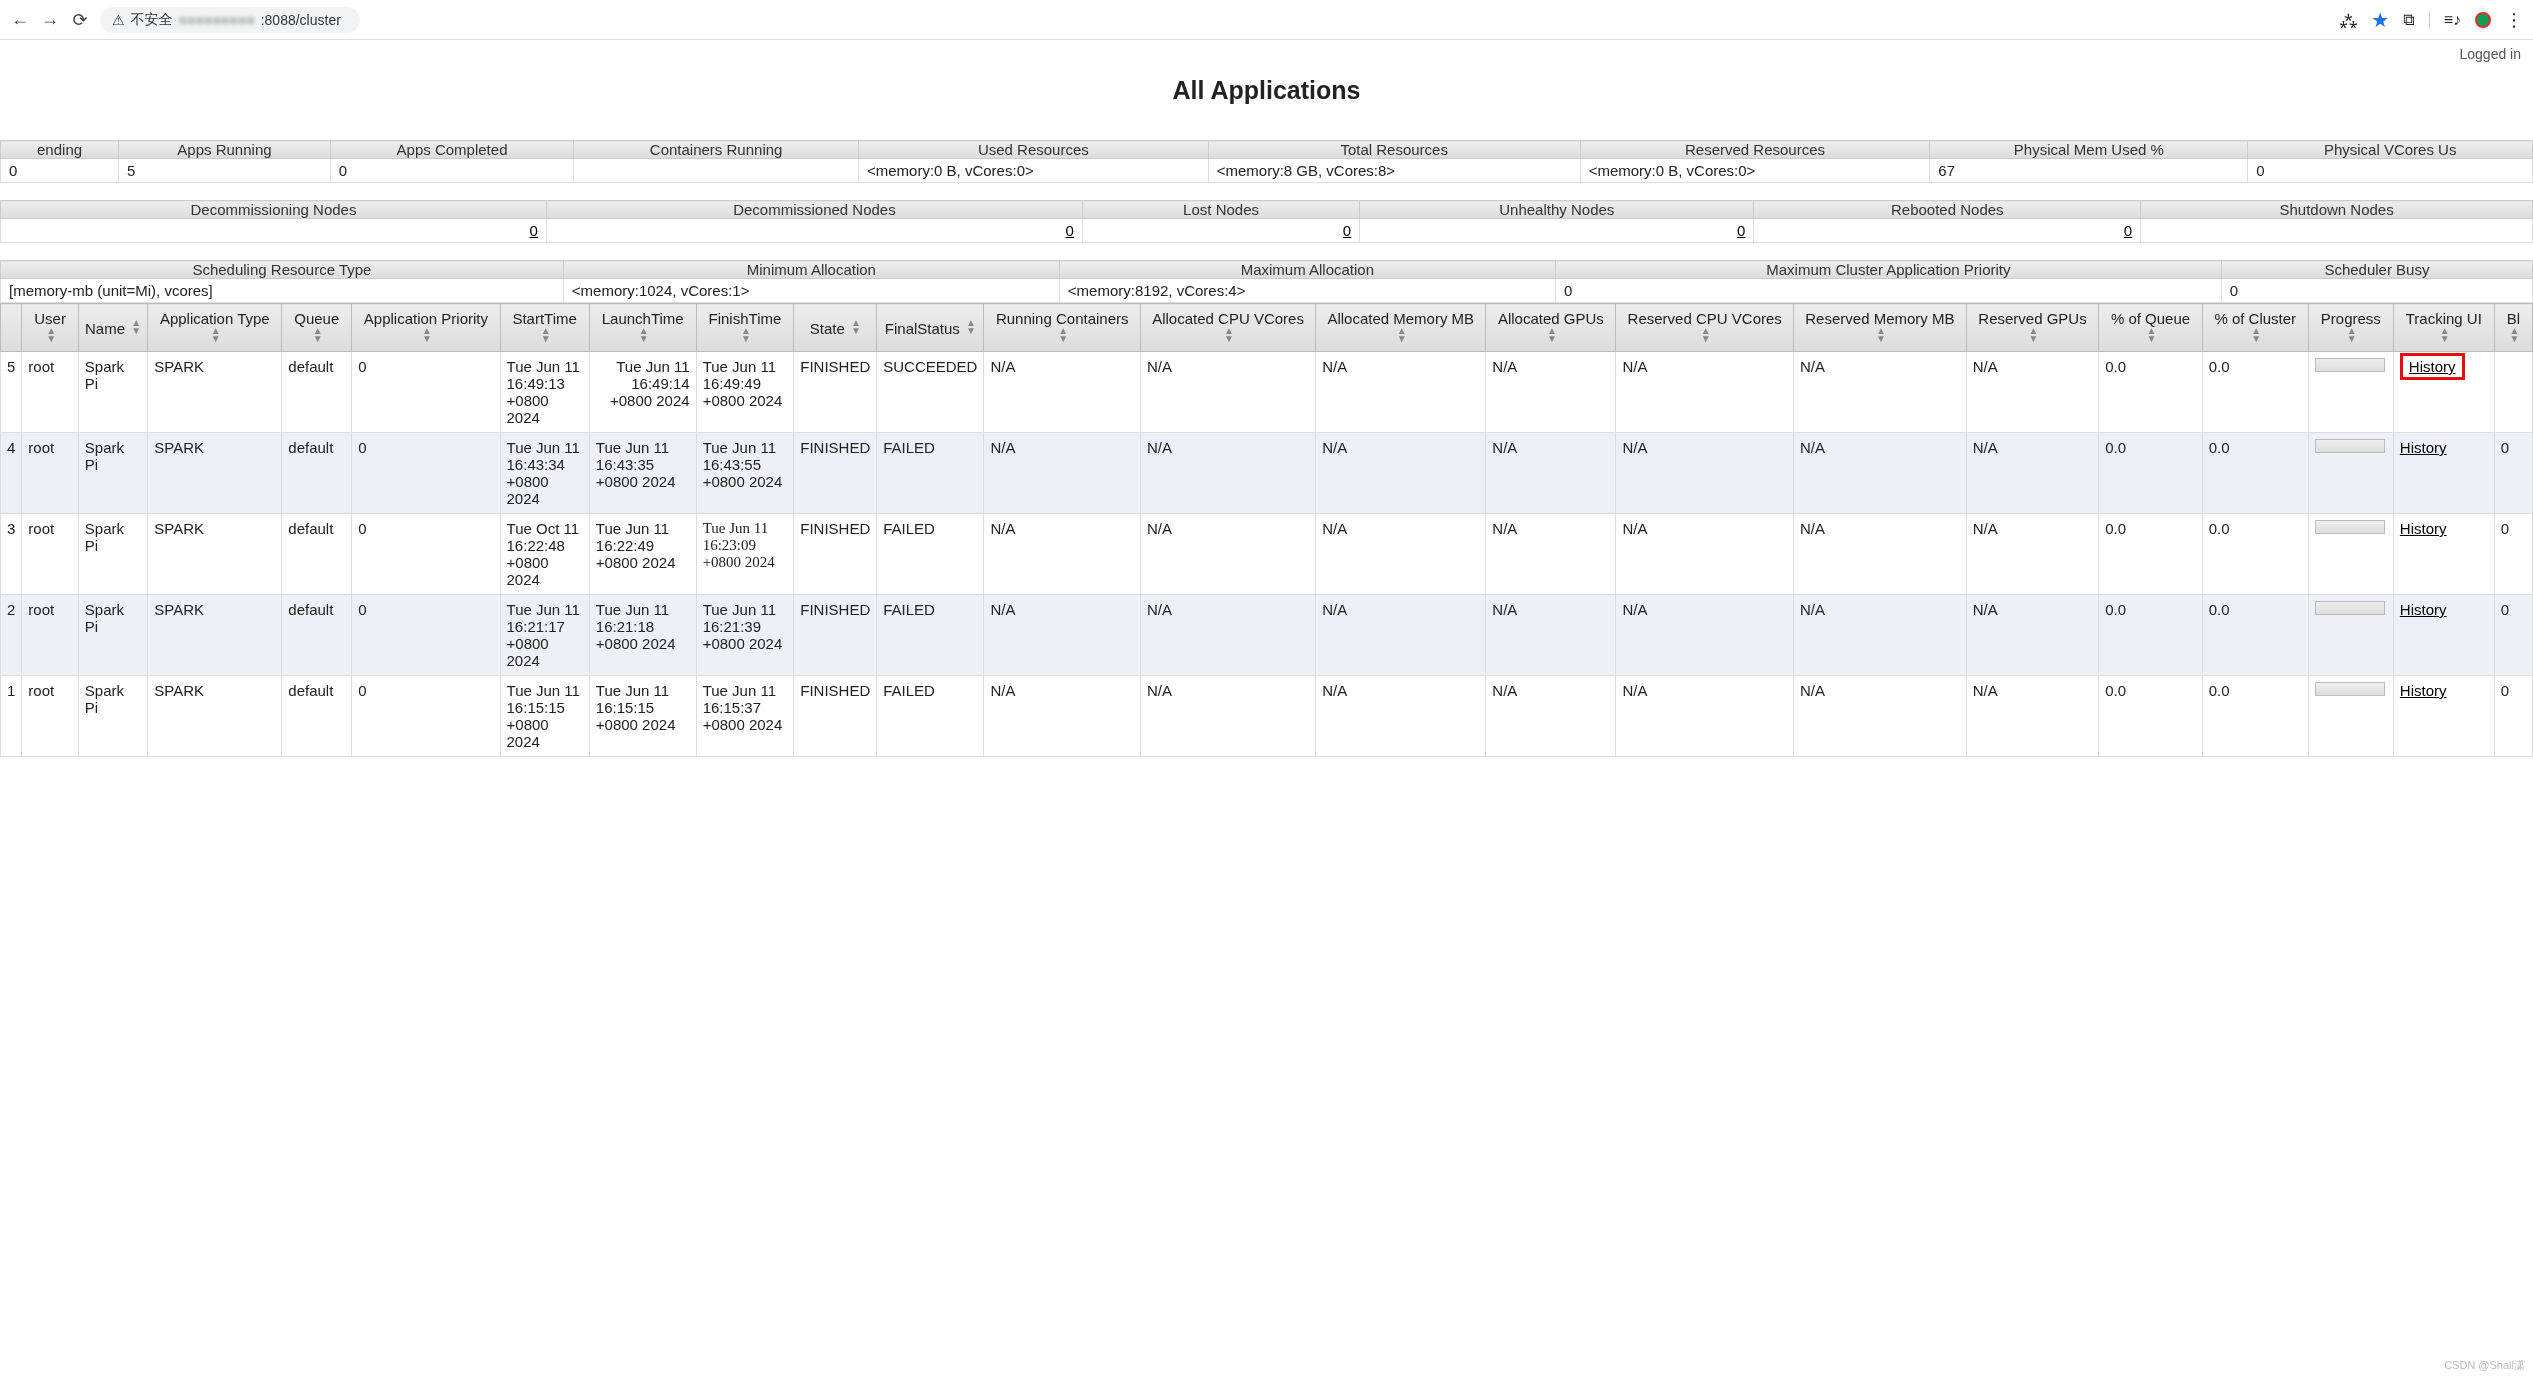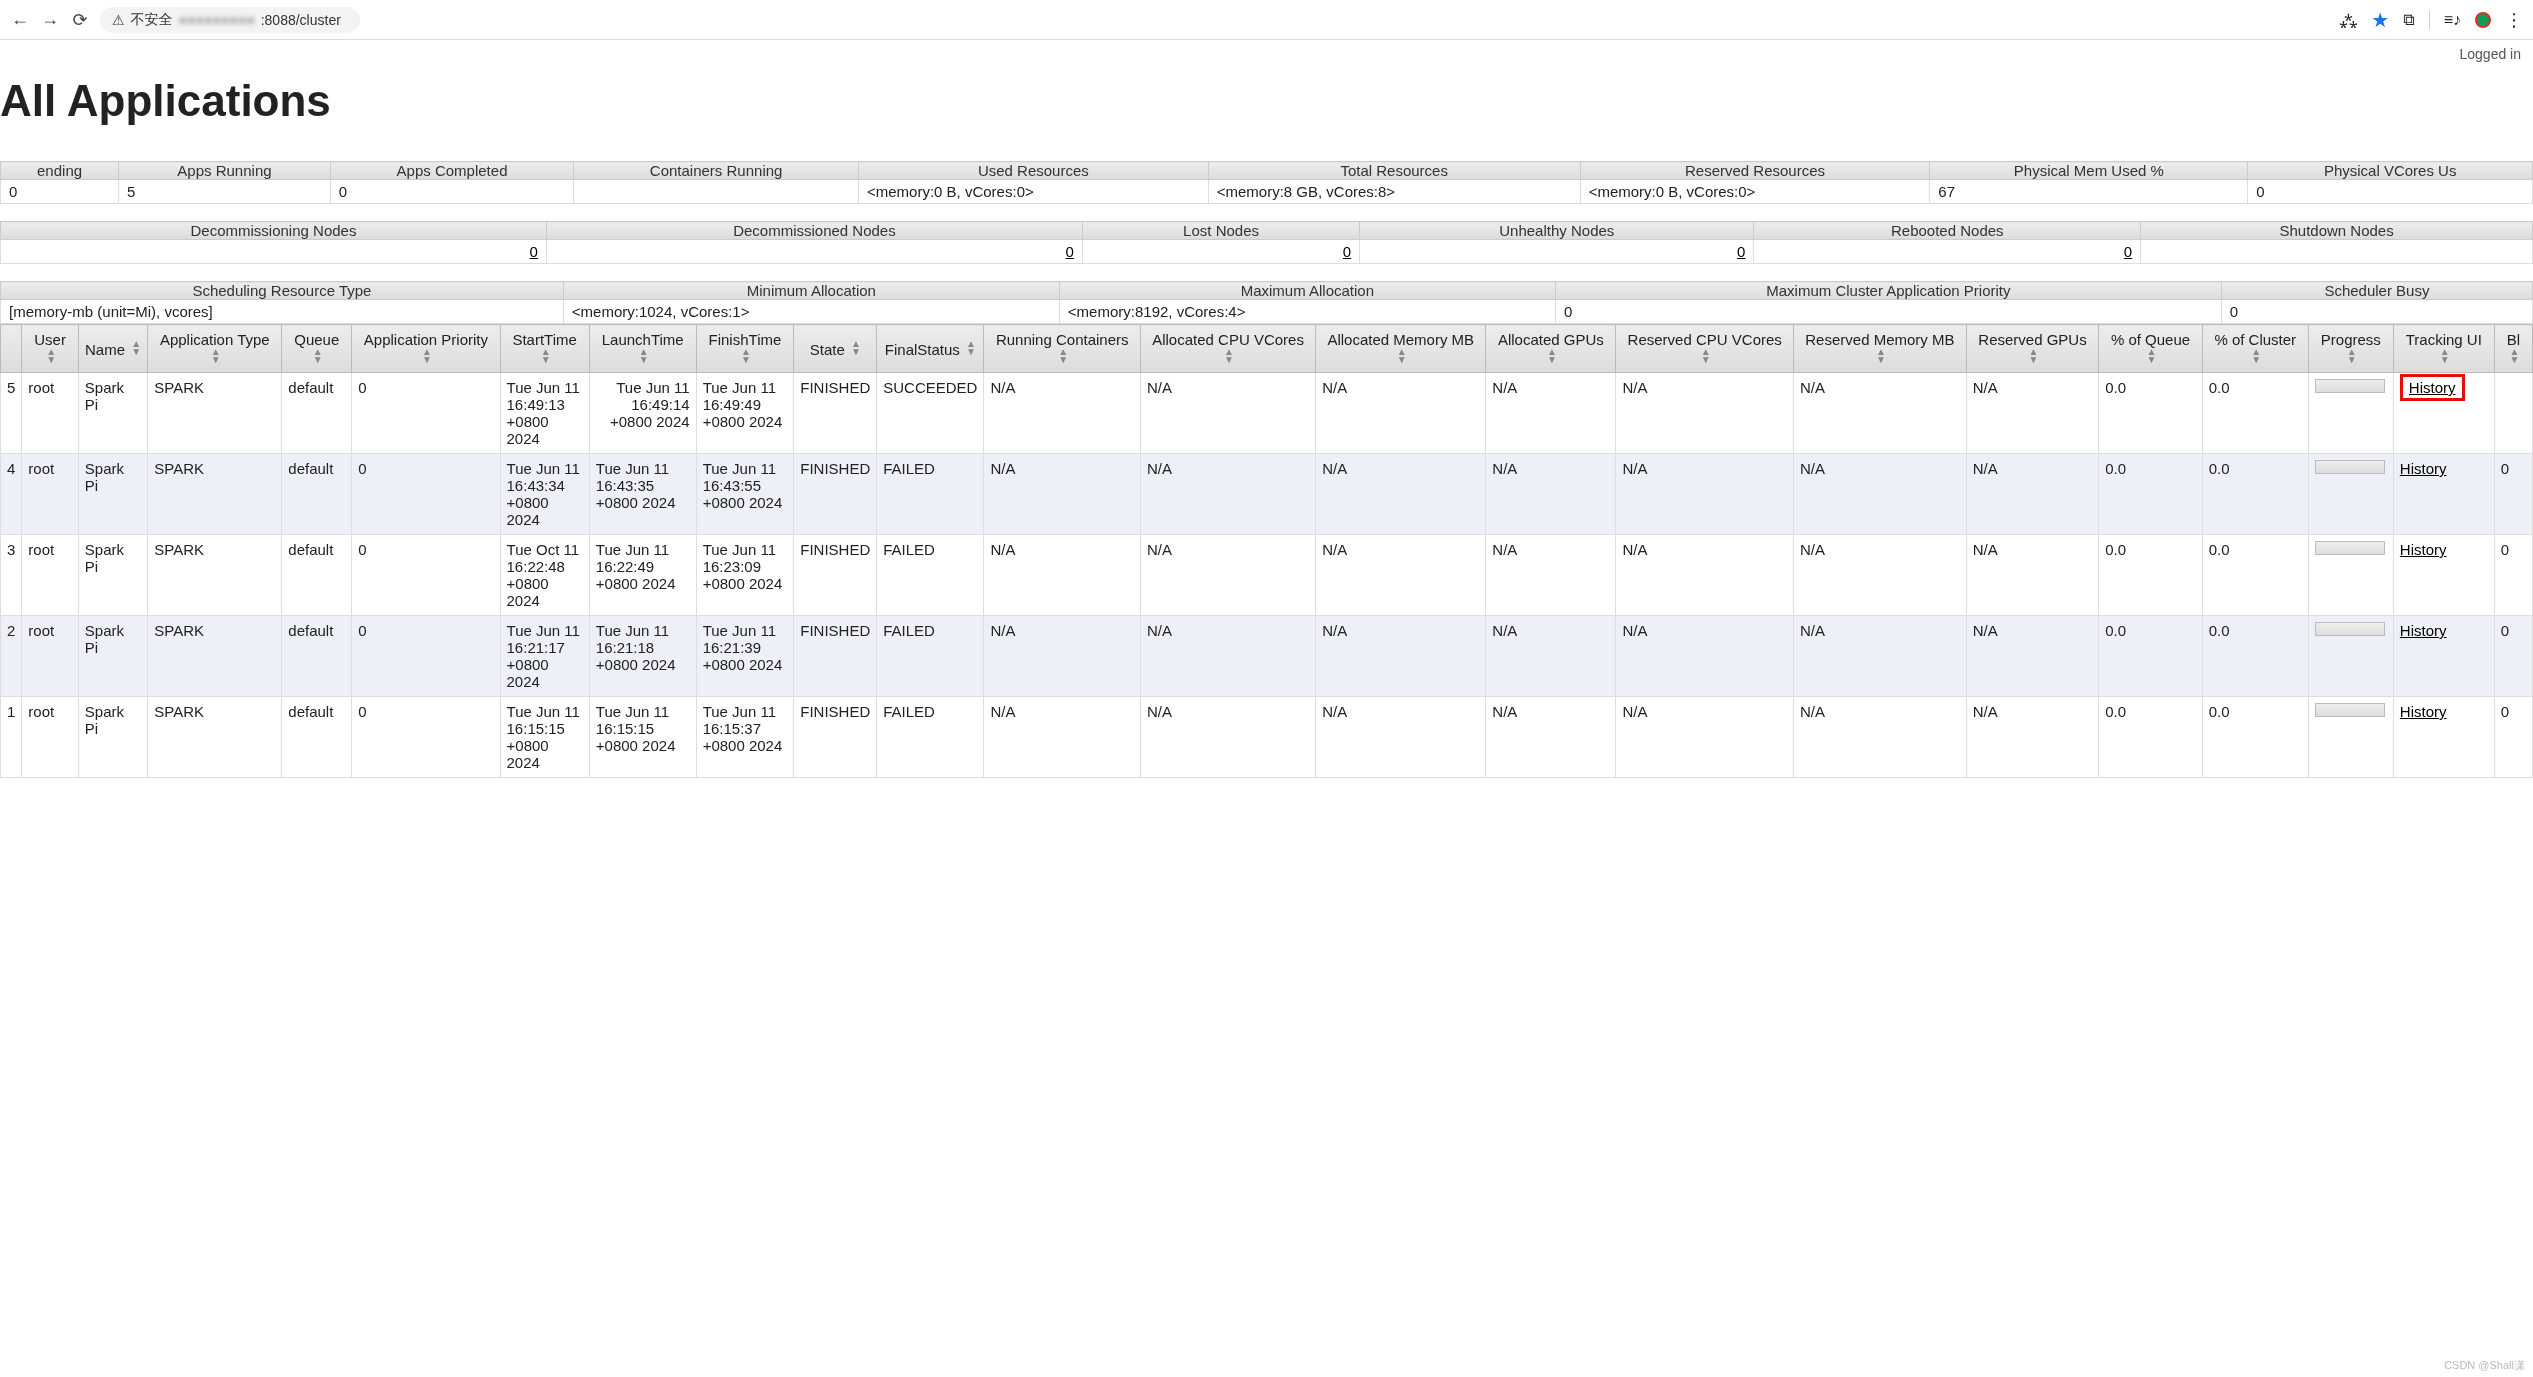--- a/index.html
+++ b/index.html
@@ -23,21 +23,21 @@
   background: #f1f3f4; border-radius: 16px;
   padding: 4px 12px; flex: 0 0 auto; min-width: 260px;
   font-size: 14px; color: #333;
 }
 .right-icons { margin-left: auto; display: flex; gap: 14px; align-items: center; }
 .star { color: #1a73e8; font-size: 20px; }
 .divider { width:1px; height:18px; background:#ccc; }
 .dot-rec { width:16px; height:16px; border-radius:50%; border:2px solid #d93025; background:#0f9d58; }
 .page { overflow: auto; }
 .logged-in { text-align: right; padding: 6px 12px; color: #555; font-size: 14px; margin-left: 20px; }
-h1.title { font-weight: 700; font-size: 44px; margin: 8px 0 35px; }
+h1.title { text-align: center; font-weight: 700; font-size: 25px; margin: 8px 0 35px; }
 .metrics-table {
   width: 100%; border-collapse: collapse;
 }
 .metrics-table th {
   background: #e8e8e8;
   background: linear-gradient(#ededed, #dcdcdc);
   border: 1px solid #ccc;
   font-weight: 400; color: #333; padding: 0 8px;
   text-align: center; font-size: 15px;
 }
@@ -274,21 +274,21 @@
         </tr>
         <tr>
           <td>3</td>
           <td>root</td>
           <td>Spark Pi</td>
           <td>SPARK</td>
           <td>default</td>
           <td>0</td>
           <td style="max-width: 78px;">Tue Oct 11 16:22:48 +0800 2024</td>
           <td style="max-width: 88px;">Tue Jun 11 16:22:49 +0800 2024</td>
-          <td style="max-width: 75px;">Tue Jun 11 16:23:09 +0800 2024</td>
+          <td style="max-width: 75px; font-family: Liberation Serif, serif;">Tue Jun 11 16:23:09 +0800 2024</td>
           <td>FINISHED</td>
           <td>FAILED</td>
           <td>N/A</td>
           <td>N/A</td>
           <td>N/A</td>
           <td>N/A</td>
           <td>N/A</td>
           <td>N/A</td>
           <td>N/A</td>
           <td>0.0</td>

